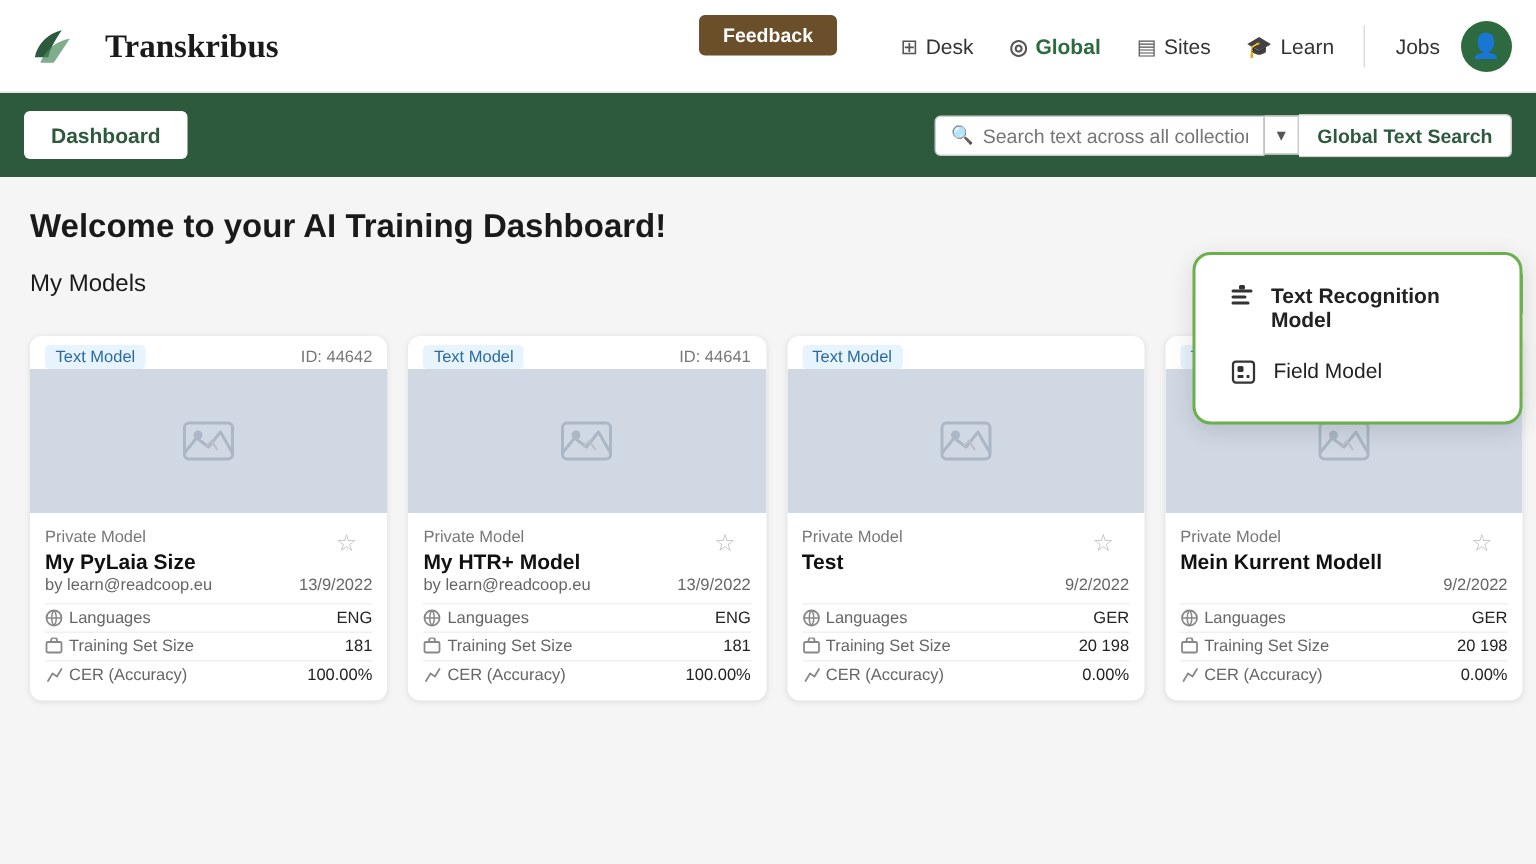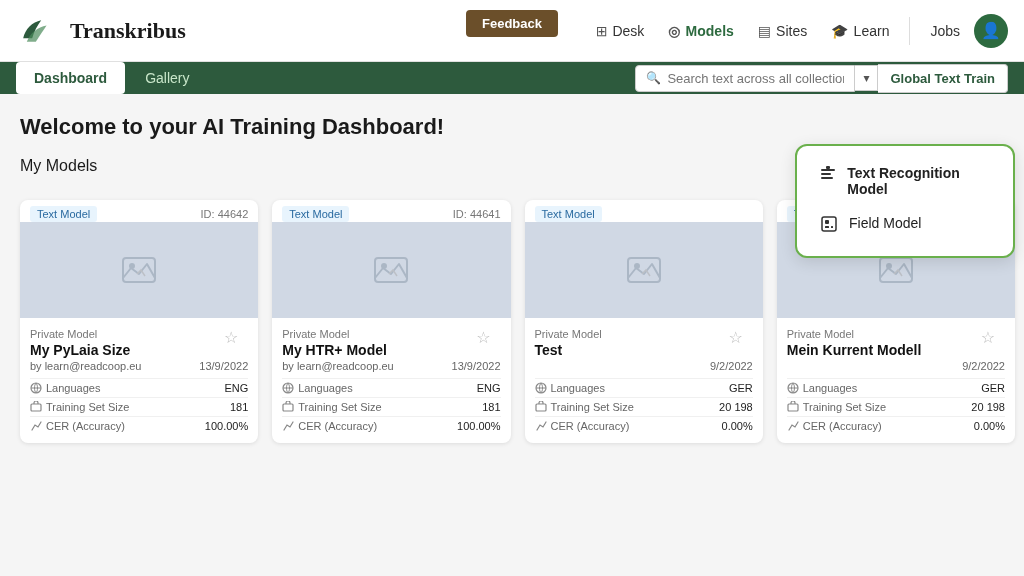--- a/index.html
+++ b/index.html
@@ -77,21 +77,21 @@
       justify-content: center;
       color: #fff;
       font-size: 16px;
       cursor: pointer;
     }
     .nav-icon { font-size: 14px; color: #555; }
 
     
     .subnav {
       background: #2d5a3d;
-      height: 32px;
+      height: 56px;
       display: flex;
       align-items: center;
       padding: 16px 16px;
     }
     .subnav-tabs {
       display: flex;
       align-items: center;
       gap: 2px;
     }
     .subnav-tab {
@@ -284,50 +284,49 @@
 
   <div class="feedback-badge">Feedback</div>
 
   <div class="header-nav">
     <div class="nav-item">
       <span class="nav-icon">⊞</span>
       <span>Desk</span>
     </div>
     <div class="nav-item active">
       <span class="nav-icon">◎</span>
-      <span>Models</span>
+      <span>Global</span>
     </div>
     <div class="nav-item">
       <span class="nav-icon">▤</span>
       <span>Sites</span>
     </div>
     <div class="nav-item">
       <span class="nav-icon">🎓</span>
       <span>Learn</span>
     </div>
     <div class="nav-divider"></div>
     <div class="nav-item">
       <span>Jobs</span>
     </div>
     <div class="avatar">👤</div>
   </div>
 </div>
 
 <div class="subnav">
   <div class="subnav-tabs">
     <div class="subnav-tab active">Dashboard</div>
-    <div class="subnav-tab">Gallery</div>
   </div>
   <div class="subnav-search">
     <div class="search-input-wrap">
       <span class="search-icon-sm">🔍</span>
       <input type="text" placeholder="Search text across all collections" style="">
     </div>
     <button class="search-dropdown-btn">▾</button>
-    <button class="global-search-btn">Global Text Train</button>
+    <button class="global-search-btn">Global Text Search</button>
   </div>
 </div>
 
 <div class="main">
   <h1 class="page-title">Welcome to your AI Training Dashboard!</h1>
 
   <div style="display:flex; justify-content:space-between; align-items:center; margin-bottom:10px;">
     <div class="section-title">My Models</div>
 
     <div class="action-bar" style="position:relative; margin-bottom:0;">

